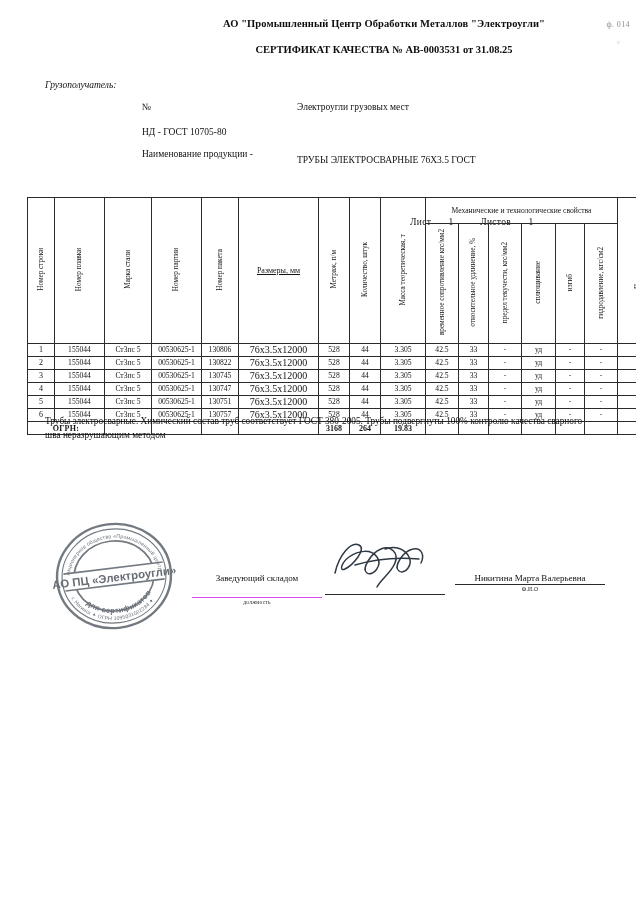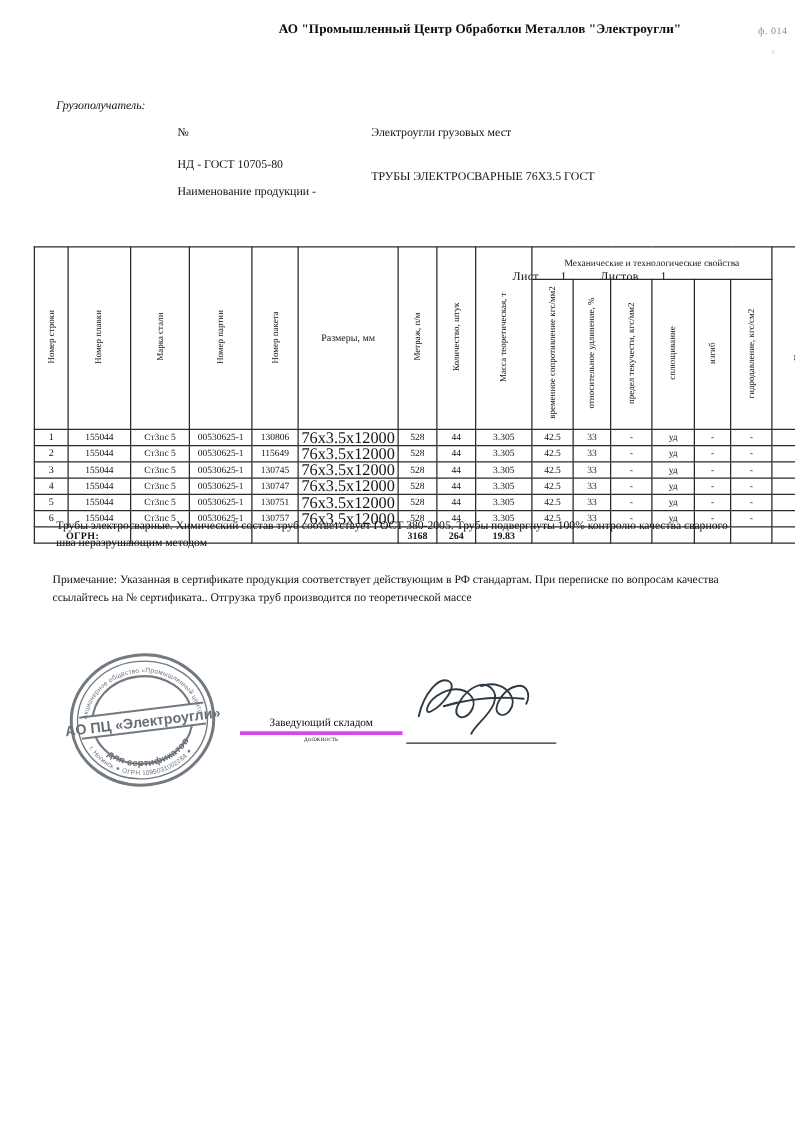--- a/index.html
+++ b/index.html
@@ -85,21 +85,21 @@
   }
   .row-nd {
     position: absolute; left: 142px; top: 127px;
     font-size: 9.5px;
   }
   .row-prodlbl {
     position: absolute; left: 142px; top: 149px;
     font-size: 9.5px;
   }
   .row-prodval {
-    position: absolute; left: 297px; top: 137px;
+    position: absolute; left: 297px; top: 155px;
     font-size: 9.5px;
   }
   .sheets {
     position: absolute; left: 410px; top: 174px;
     font-size: 9.5px;
     letter-spacing: .3px;
     margin-top: 43px;
   }
   .sheets span { margin-right: 12px; }
 
@@ -138,28 +138,29 @@
     transform: rotate(180deg);
     display: inline-block;
     line-height: 1.15;
     font-size: 7.2px;
     white-space: normal;
     max-height: 114px;
     text-align: center;
   }
   .hhead {
     font-size: 8px;
+    text-decoration: underline;
   }
   td.datacell {
     height: 12.6px;
     font-size: 7.6px;
     line-height: 12px;
   }
   td.rownum { font-weight: bold; font-size: 8px; }
-  td.dim { font-size: 13px; }
+  td.dim { font-size: 10px; }
   tr.total td {
     height: 13px;
     font-weight: bold;
     font-size: 8px;
   }
   td.total-label {
     text-align: center;
     font-weight: bold;
     letter-spacing: .3px;
   }
@@ -193,22 +194,22 @@
     opacity: .72;
   }
   .sig-pos {
     position: absolute;
     left: 192px; top: 58px;
     width: 130px;
     text-align: center;
     font-size: 9px;
   }
   .sig-pos .line {
-    border-bottom: 3px solid #d946ef;
-    padding-bottom: 2px;
+    border-bottom: 1px solid #d946ef;
+    padding-bottom: 14px;
   }
   .sig-pos .sub {
     font-size: 5.6px;
     color: #2b2b2b;
     margin-top: 1px;
     letter-spacing: .2px;
   }
   .sig-sign {
     position: absolute;
     left: 325px; top: 20px;
@@ -241,20 +242,21 @@
 </head>
 <body>
 
 <div class="page">
 
   <div class="header">
 
 
     <div class="hdr-center">
       <div class="org-title">АО "Промышленный Центр Обработки Металлов "Электроугли"</div>
+      <div class="cert-title">СЕРТИФИКАТ  КАЧЕСТВА  № АВ-0003531 от 31.08.25</div>
     </div>
 
     <div class="form-code">ф. 014</div>
     <div class="form-code2">с</div>
   </div>
 
   <div class="lbl-consignee">Грузополучатель:</div>
   <div class="row-num">№</div>
   <div class="row-places">Электроугли грузовых мест</div>
   <div class="row-nd">НД -  ГОСТ 10705-80</div>
@@ -344,21 +346,21 @@
             <td class="datacell">уд</td>
             <td class="datacell">-</td>
             <td class="datacell">-</td>
             <td class="datacell"></td>
           </tr>
           <tr>
             <td class="datacell rownum">2</td>
             <td class="datacell">155044</td>
             <td class="datacell">Ст3пс 5</td>
             <td class="datacell">00530625-1</td>
-            <td class="datacell">115649</td>
+            <td class="datacell">130822</td>
             <td class="datacell dim">76x3.5x12000</td>
             <td class="datacell">528</td>
             <td class="datacell">44</td>
             <td class="datacell">3.305</td>
             <td class="datacell">42.5</td>
             <td class="datacell">33</td>
             <td class="datacell">-</td>
             <td class="datacell">уд</td>
             <td class="datacell">-</td>
             <td class="datacell">-</td>
@@ -451,21 +453,20 @@
             <td></td>
             <td></td>
             <td></td>
             <td></td>
           </tr>
         </tbody>
     </table>
   </div>
 
   <div class="note1">Трубы электросварные.  Химический состав труб соответствует  ГОСТ 380-2005. Трубы подвергнуты 100% контролю качества сварного шва неразрушающим методом</div>
-  <div class="note2">Примечание: Указанная в сертификате продукция соответствует действующим в РФ стандартам. При переписке по вопросам качества ссылайтесь на № сертификата.. Отгрузка труб производится по теоретической массе</div>
 
   <div class="sig-area">
 
     <div class="stamp">
       <svg width="125" height="112" viewBox="0 0 125 112" xmlns="http://www.w3.org/2000/svg">
         <g transform="rotate(-7 62 56)">
           <ellipse cx="62" cy="56" rx="57" ry="52" fill="none" stroke="#3c4650" stroke-width="2.4"></ellipse>
           <ellipse cx="62" cy="56" rx="52" ry="47" fill="none" stroke="#3c4650" stroke-width="1.1"></ellipse>
           <ellipse cx="62" cy="56" rx="40" ry="35" fill="none" stroke="#3c4650" stroke-width="1.7"></ellipse>
           <rect x="12" y="48" width="100" height="17" fill="#ffffff" stroke="none"></rect>
@@ -500,15 +501,19 @@
                    C34 15 46 14 52 22 C58 30 48 42 42 38 C36 34 46 18 56 14
                    C66 10 74 18 70 28 C66 38 56 44 52 52"></path>
           <path d="M60 14 C70 10 80 14 84 22 C88 30 80 40 74 36 C68 32 78 16 88 14
                    C96 12 100 20 96 28"></path>
           <path d="M30 30 C50 24 72 22 94 24"></path>
         </g>
       </svg>
       <div class="sline"></div>
     </div>
 
+    <div class="sig-name">
+      <div class="line">Никитина Марта Валерьевна</div>
+      <div class="sub">Ф.И.О</div>
+    </div>
   </div>
 
 </div>
 
 </body></html>

